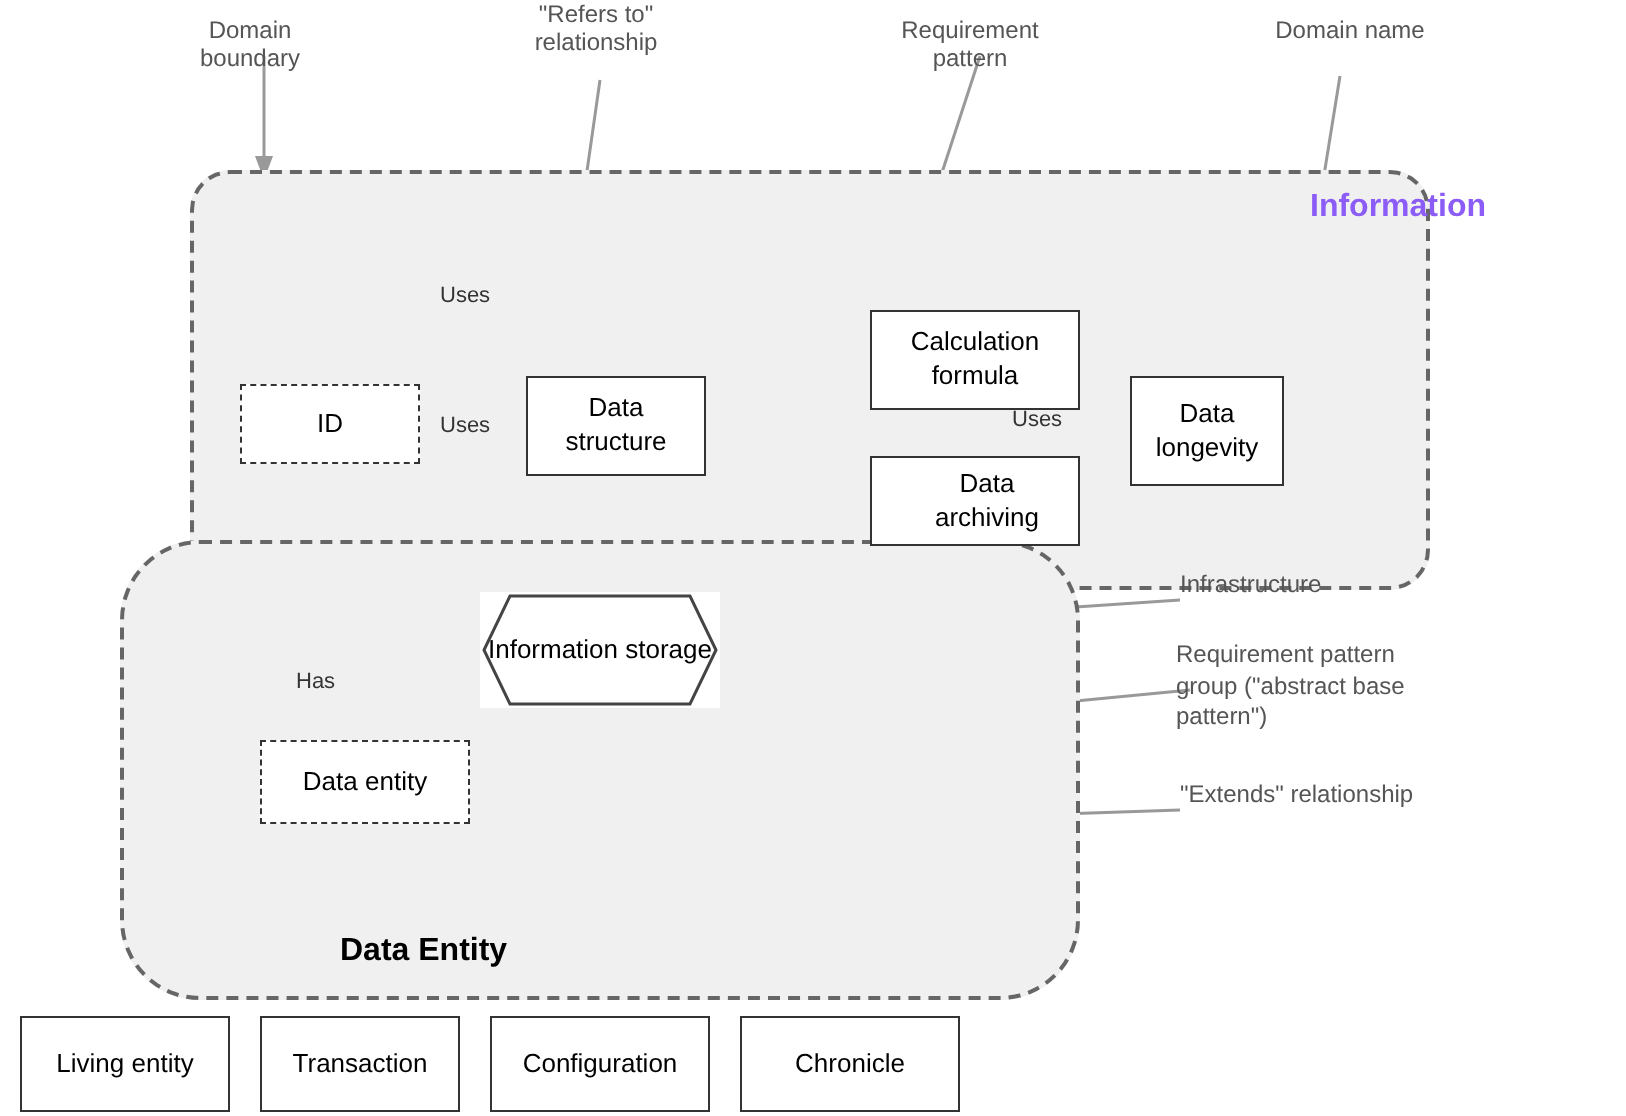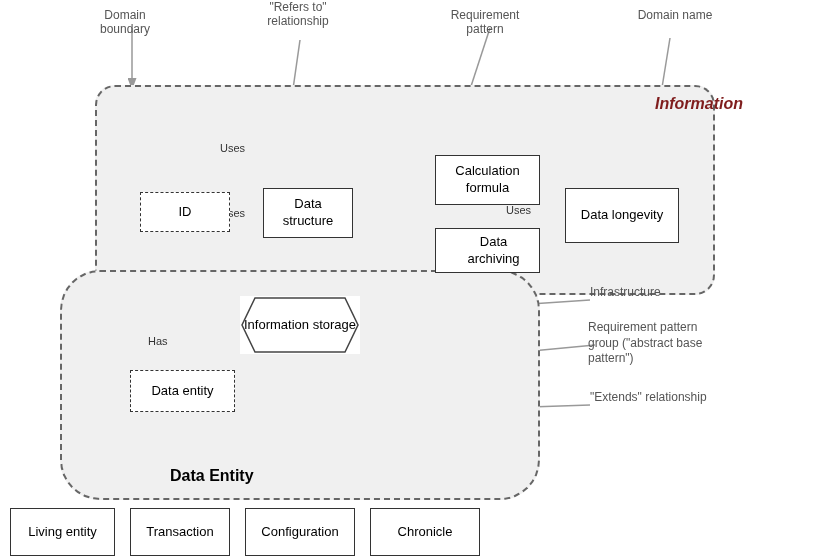--- a/index.html
+++ b/index.html
@@ -42,22 +42,21 @@
       background: #f0f0f0;
     }
 
     
     .domain-label-info {
       position: absolute;
       top: 95px;
       left: 655px;
       font-weight: bold;
       font-size: 16px;
-      color: #7f1d1d;
-      font-style: italic;
+      color: #8b5cf6;
     }
 
     .domain-label-data {
       position: absolute;
       top: 467px;
       left: 170px;
       font-weight: bold;
       font-size: 16px;
       color: #000;
     }
@@ -239,37 +238,37 @@
     <span>"Extends" relationship</span>
   </div>
 
   <div class="arrow-label" style="top:335px; left:148px;">Has</div>
 
   <div class="arrow-label" style="top:142px; left:220px;">Uses</div>
   <div class="arrow-label" style="top:207px; left:220px;">Uses</div>
   <div class="arrow-label" style="top:204px; left:506px;">Uses</div>
 
 
-  <div class="box-dashed" style="top:192px; left:120px; width:90px; height:40px;margin-left:20px;">
+  <div class="box-dashed" style="top:192px; left:120px; width:90px; height:40px;">
     <span>ID</span>
   </div>
 
   <div class="box" style="top:148px; left:263px; width:90px; height:50px;">
     <span>Data structure</span>
   </div>
 
   <div class="box" style="top:115px; left:435px; width:105px; height:50px;">
     <span>Calculation formula</span>
   </div>
 
   <div class="box" style="top:188px; left:435px; width:105px; height:45px;padding-left:16px;">
     <span>Data archiving</span>
   </div>
 
-  <div class="box" style="top:148px; left:565px; width:114px; height:55px;">
+  <div class="box" style="top:148px; left:565px; width:77px; height:55px;">
     <span>Data longevity</span>
   </div>
 
   <div class="hexagon" style="top:296px; left:240px; width:120px; height:58px;">
     <svg viewBox="0 0 120 58">
       <polygon points="15,2 105,2 118,29 105,56 15,56 2,29" fill="white" stroke="#444" stroke-width="1.5"></polygon>
     </svg>
     <span>Information storage</span>
   </div>
 

